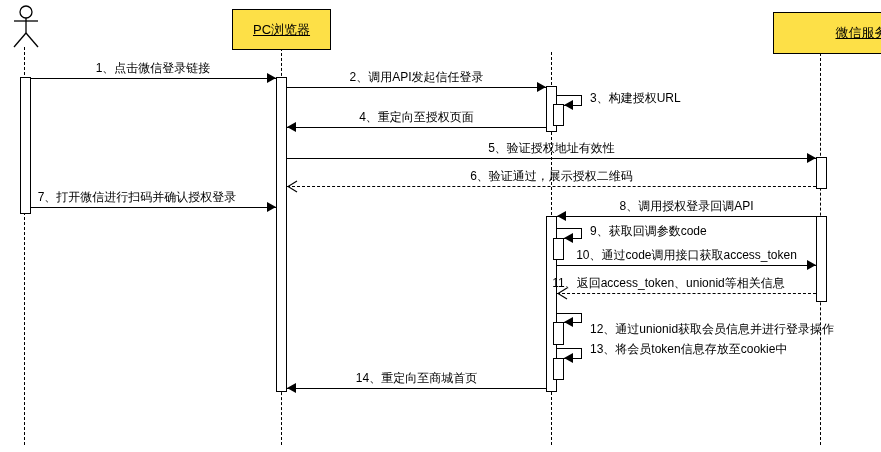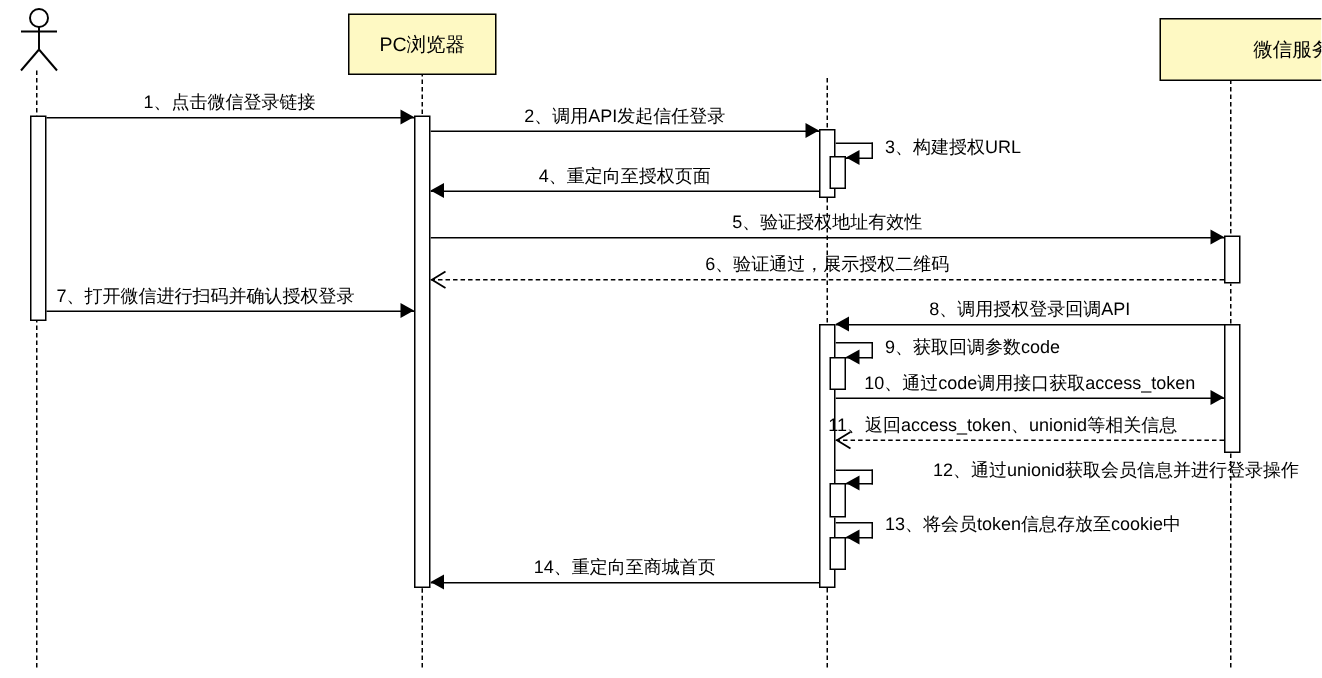--- a/index.html
+++ b/index.html
@@ -1,23 +1,23 @@
 <!DOCTYPE html>
 <html><head>
 <meta charset="utf-8">
 <style>
   html,body{margin:0;padding:0;background:#ffffff;}
   .diagram{
     position:relative;width:881px;height:452px;background:#ffffff;overflow:hidden;
     font-family:"Liberation Sans","DejaVu Sans",sans-serif;color:#000;
   }
   .box{
-    position:absolute;border:1px solid #000;background:#fef9c3;z-index:5;
+    position:absolute;border:1px solid #000;background:#fde047;z-index:5;
     display:flex;align-items:center;justify-content:center;
-    font-size:13px;white-space:nowrap;
+    font-size:13px;white-space:nowrap;text-decoration:underline;
   }
   .lifeline{position:absolute;width:0;border-left:1px dashed #000;z-index:1;}
   .bar{position:absolute;width:9px;background:#fff;border:1px solid #000;z-index:3;}
   .bar.nested{z-index:4;}
   .line{position:absolute;height:0;border-top:1px solid #000;z-index:2;}
   .line.dashed{border-top-style:dashed;}
   .loop{position:absolute;border:1px solid #000;border-left:none;background:transparent;z-index:2;}
   .arr-r{position:absolute;width:0;height:0;border-top:5px solid transparent;
     border-bottom:5px solid transparent;border-left:9px solid #000;z-index:6;}
   .arr-l{position:absolute;width:0;height:0;border-top:5px solid transparent;
@@ -108,21 +108,21 @@
   <div class="mlabel" style="left:557px;top:248px;width:259px;">10、通过code调用接口获取access_token</div>
   <div class="line" style="left:557px;top:265px;width:259px;"></div>
   <div class="arr-r" style="left:807px;top:260px;"></div>
 
   <div class="mlabel" style="left:539px;top:276px;width:259px;">11、返回access_token、unionid等相关信息</div>
   <div class="line dashed" style="left:557px;top:293px;width:259px;"></div>
   <svg class="oa" style="left:557px;top:287px;" width="11" height="13" viewBox="0 0 11 13">
     <path d="M10 1 L1 6.5 L10 12" fill="none" stroke="#000" stroke-width="1.2"></path>
   </svg>
 
-  <div class="mlabel self" style="left:590px;top:306px;margin-left:32px;">12、通过unionid获取会员信息并进行登录操作</div>
+  <div class="mlabel self" style="left:590px;top:322px;">12、通过unionid获取会员信息并进行登录操作</div>
   <div class="arr-l" style="left:564px;top:317px;"></div>
 
   <div class="mlabel self" style="left:590px;top:342px;">13、将会员token信息存放至cookie中</div>
   <div class="arr-l" style="left:564px;top:353px;"></div>
 
   <div class="mlabel" style="left:287px;top:371px;width:259px;">14、重定向至商城首页</div>
   <div class="line" style="left:287px;top:388px;width:259px;"></div>
   <div class="arr-l" style="left:287px;top:383px;"></div>
 
 </div>

